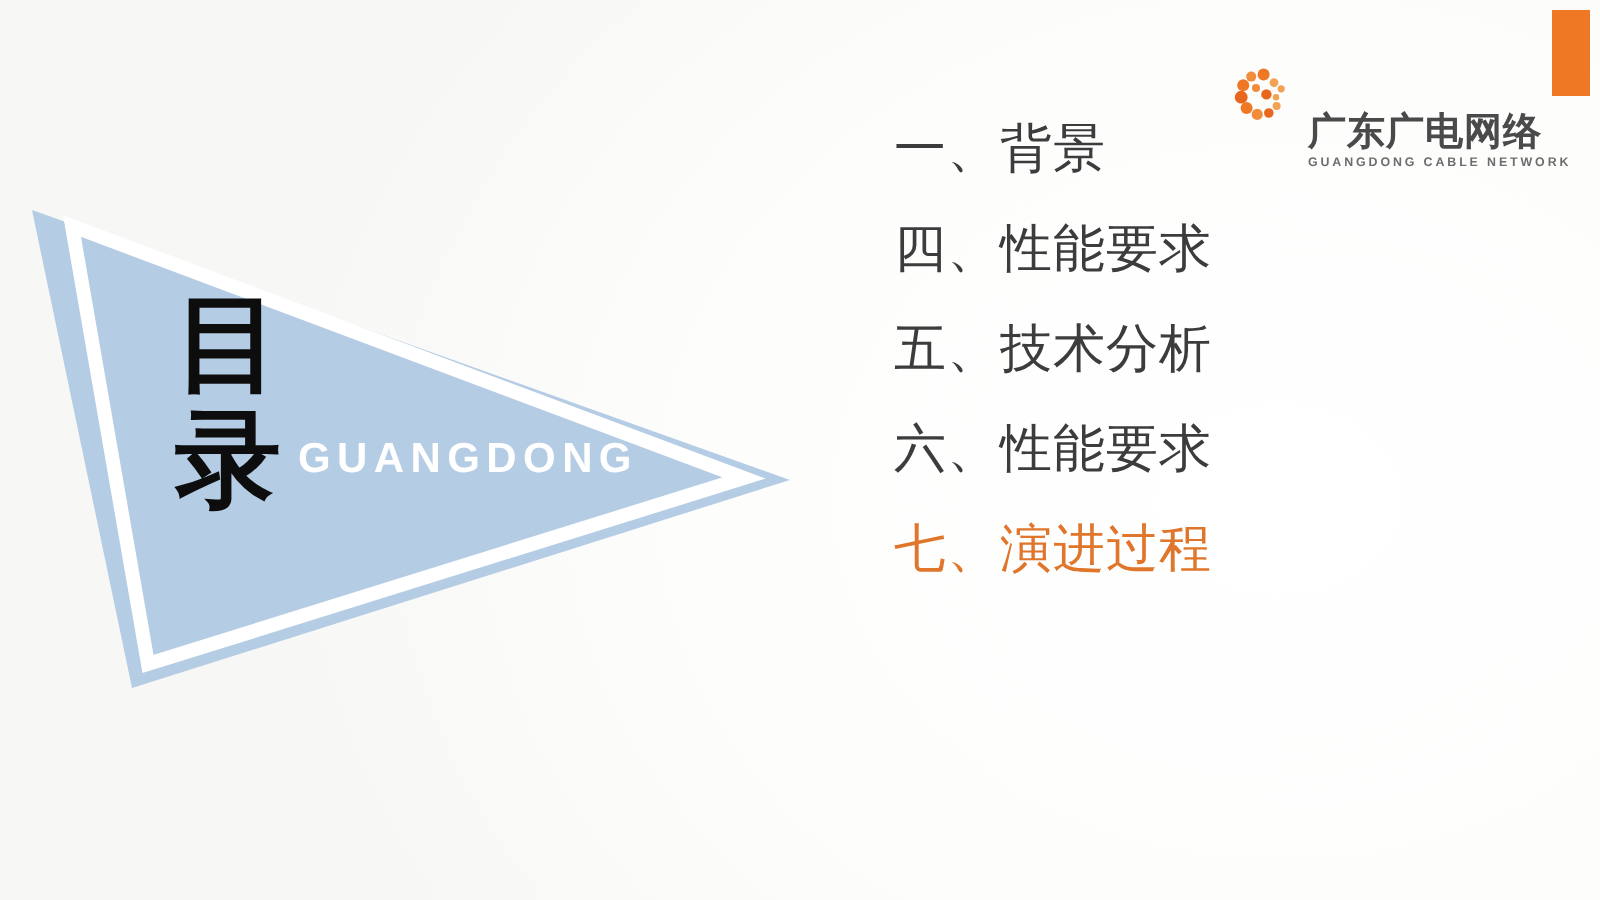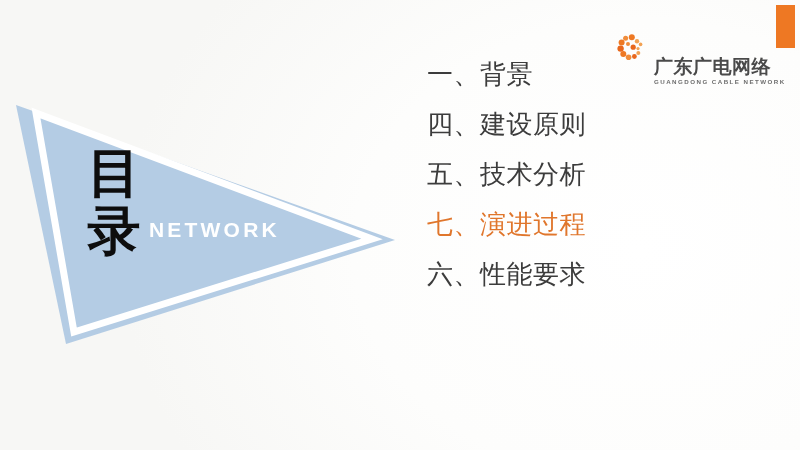--- a/index.html
+++ b/index.html
@@ -113,21 +113,21 @@
     font-size: 21px;
     font-weight: 700;
     color: #ffffff;
     letter-spacing: 3.2px;
     white-space: nowrap;
   }
 
   
   .agenda {
     position: absolute;
-    left: 427px;
+    left: 447px;
     top: 50px;
     width: 350px;
   }
   .agenda-item {
     font-family: "Liberation Serif", "DejaVu Serif", serif;
     font-size: 26px;
     color: #3c3c3c;
     height: 50px;
     line-height: 50px;
     white-space: nowrap;
@@ -147,21 +147,21 @@
       <polygon points="16,105 395,240 66,344" fill="#b4cce4"></polygon>
       <polygon points="36,113 372,239 74,332" fill="none" stroke="#ffffff" stroke-width="7"></polygon>
     </svg>
   </div>
 
   <div class="tri-label">
     <span>目</span>
     <span class="ml-ch2">录</span>
   </div>
 
-  <div class="tri-contents">NETWORK</div>
+  <div class="tri-contents">GUANGDONG</div>
 
   <div class="brand">
     <div class="brand-mark">
       <svg width="30" height="30" viewBox="0 0 30 30" xmlns="http://www.w3.org/2000/svg">
         <g fill="#ee7823">
           <circle cx="14.8" cy="5.2" r="3.0"></circle>
           <circle cx="8.6" cy="6.3" r="2.5" fill="#f08c3a"></circle>
           <circle cx="4.6" cy="10.6" r="3.0"></circle>
           <circle cx="3.6" cy="16.6" r="3.2" fill="#e8671c"></circle>
           <circle cx="6.3" cy="22.0" r="3.0"></circle>
@@ -179,19 +179,19 @@
     <div class="brand-words">
       <div class="brand-cn">广东广电网络</div>
       <div class="brand-en">GUANGDONG CABLE NETWORK</div>
     </div>
   </div>
 
   <div class="corner-block"></div>
 
   <div class="agenda">
     <div class="agenda-item">一、背景</div>
-    <div class="agenda-item">四、建设原则</div>
+    <div class="agenda-item">四、性能要求</div>
     <div class="agenda-item">五、技术分析</div>
+    <div class="agenda-item">六、性能要求</div>
     <div class="agenda-item is-active">七、演进过程</div>
-    <div class="agenda-item">六、性能要求</div>
   </div>
 
 </div>
 
 </body></html>

